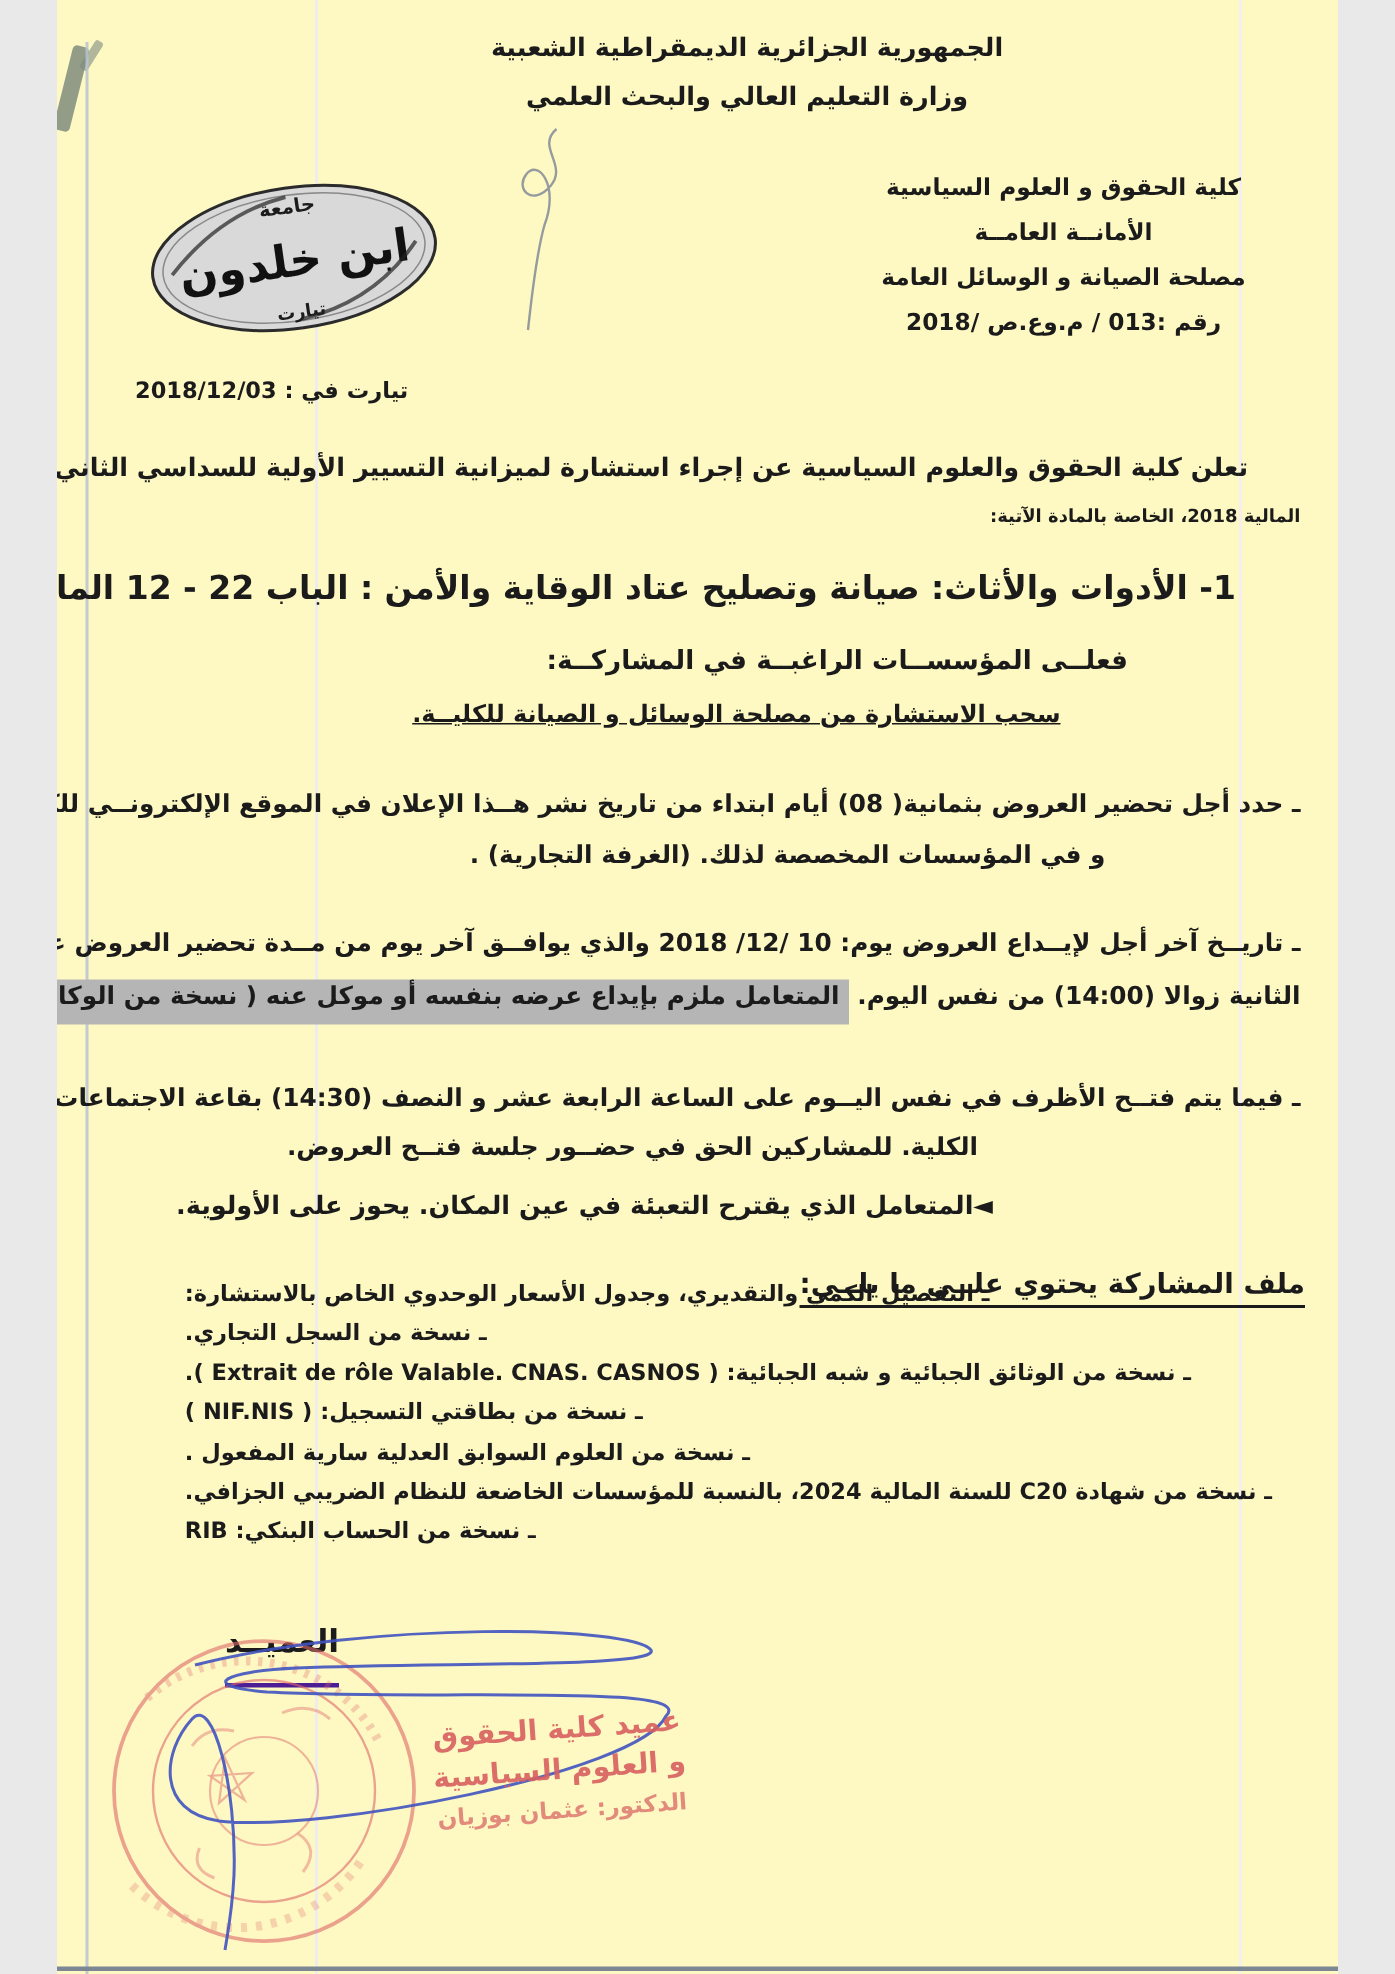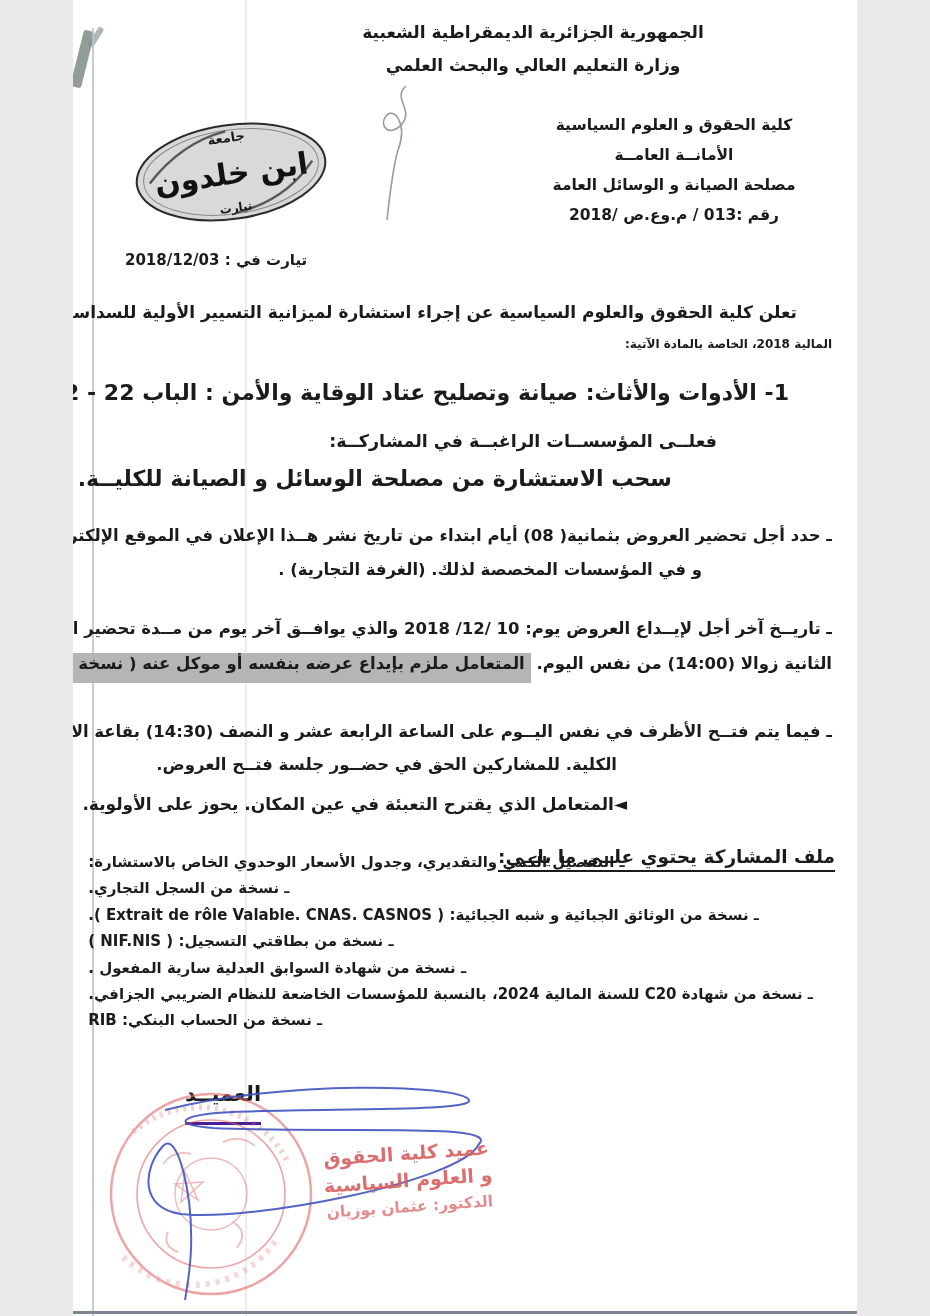--- a/index.html
+++ b/index.html
@@ -1,20 +1,20 @@
 <!DOCTYPE html>
 <html lang="ar"><head>
 <meta charset="utf-8">
 <style>
   html,body{margin:0;padding:0;background:#e9e9e9;}
   .page{
     position:relative;
-    width:784px;height:1316px;
+    width:854px;height:1316px;
     margin:0 auto;
-    background:#ffffff;
+    background:#fef9c3;
     overflow:hidden;
     font-family:"DejaVu Sans", sans-serif;
     color:#1b1b1b;
   }
   .line{
     position:absolute;
     direction:rtl;
     white-space:nowrap;
     font-weight:700;
     color:#1b1b1b;
@@ -91,21 +91,21 @@
   </svg>
 
   <div class="line" style="top:219px;left:52px;font-size:15px;">تيارت في : 2018/12/03</div>
 
   <div class="line" style="top:270px;right:60px;font-size:17px;">تعلن كلية الحقوق والعلوم السياسية عن إجراء استشارة لميزانية التسيير الأولية للسداسي الثاني للسنة</div>
   <div class="line" style="top:305px;right:25px;font-size:12px;">المالية 2018، الخاصة بالمادة الآتية:</div>
 
   <div class="line" style="top:348px;right:68px;font-size:22px;">1- الأدوات والأثاث: صيانة وتصليح عتاد الوقاية والأمن : الباب 22 - 12 المادة 04.</div>
 
   <div class="line" style="top:399px;right:140px;font-size:17.5px;">فعلــى المؤسســات الراغبــة في المشاركــة:</div>
-  <div class="line" style="top:434px;right:185px;font-size:22px;">سحب الاستشارة من مصلحة الوسائل و الصيانة  للكليــة.</div>
+  <div class="line" style="top:434px;right:185px;font-size:16px;text-decoration:underline;">سحب الاستشارة من مصلحة الوسائل و الصيانة  للكليــة.</div>
 
   <div class="line" style="top:494px;right:25px;font-size:16.5px;">ـ حدد أجل تحضير العروض بثمانية( 08) أيام ابتداء من تاريخ نشر هــذا الإعلان في الموقع الإلكترونــي للكلية</div>
   <div class="line" style="top:528px;right:155px;font-size:16.5px;">و في المؤسسات المخصصة لذلك.  (الغرفة التجارية) .</div>
 
   <div class="line" style="top:587px;right:25px;font-size:16.5px;">ـ تاريــخ آخر أجل لإيــداع العروض يوم: 10 /12/ 2018 والذي يوافــق آخر يوم من مــدة تحضير العروض على الساعة</div>
   <div class="line" style="top:622px;right:25px;font-size:16.5px;">
     <span>الثانية زوالا (14:00) من نفس اليوم.</span>
     <span class="hl">المتعامل ملزم بإيداع عرضه بنفسه أو موكل عنه ( نسخة من الوكالة).</span>
   </div>
 
@@ -116,21 +116,21 @@
 
   <div class="line" style="top:814px;right:22px;font-size:18.5px;">
     <span class="u-head">ملف المشاركة يحتوي علــى ما يلــي:</span>
   </div>
 
   <div class="file-list">
     <div>ـ التفصيل الكمي والتقديري، وجدول الأسعار الوحدوي الخاص بالاستشارة:</div>
     <div>ـ نسخة من السجل التجاري.</div>
     <div>ـ نسخة من الوثائق الجبائية و شبه الجبائية: ( Extrait de rôle Valable. CNAS. CASNOS ).</div>
     <div>ـ نسخة من بطاقتي التسجيل: ( NIF.NIS )</div>
-    <div>ـ نسخة من شهادة السوابق العدلية سارية المفعول .</div>
+    <div>ـ نسخة من العلوم السوابق العدلية سارية المفعول .</div>
     <div>ـ نسخة من شهادة C20 للسنة المالية 2024،  بالنسبة للمؤسسات الخاضعة للنظام الضريبي الجزافي.</div>
     <div>ـ نسخة من الحساب البنكي: RIB</div>
   </div>
 
   <div class="line" style="top:1050px;left:112px;font-size:21px;">
     <span class="u-dean">العميــد</span>
   </div>
 
   <svg style="left:0;top:1072px;" width="470" height="244" viewBox="0 0 470 244">
 

